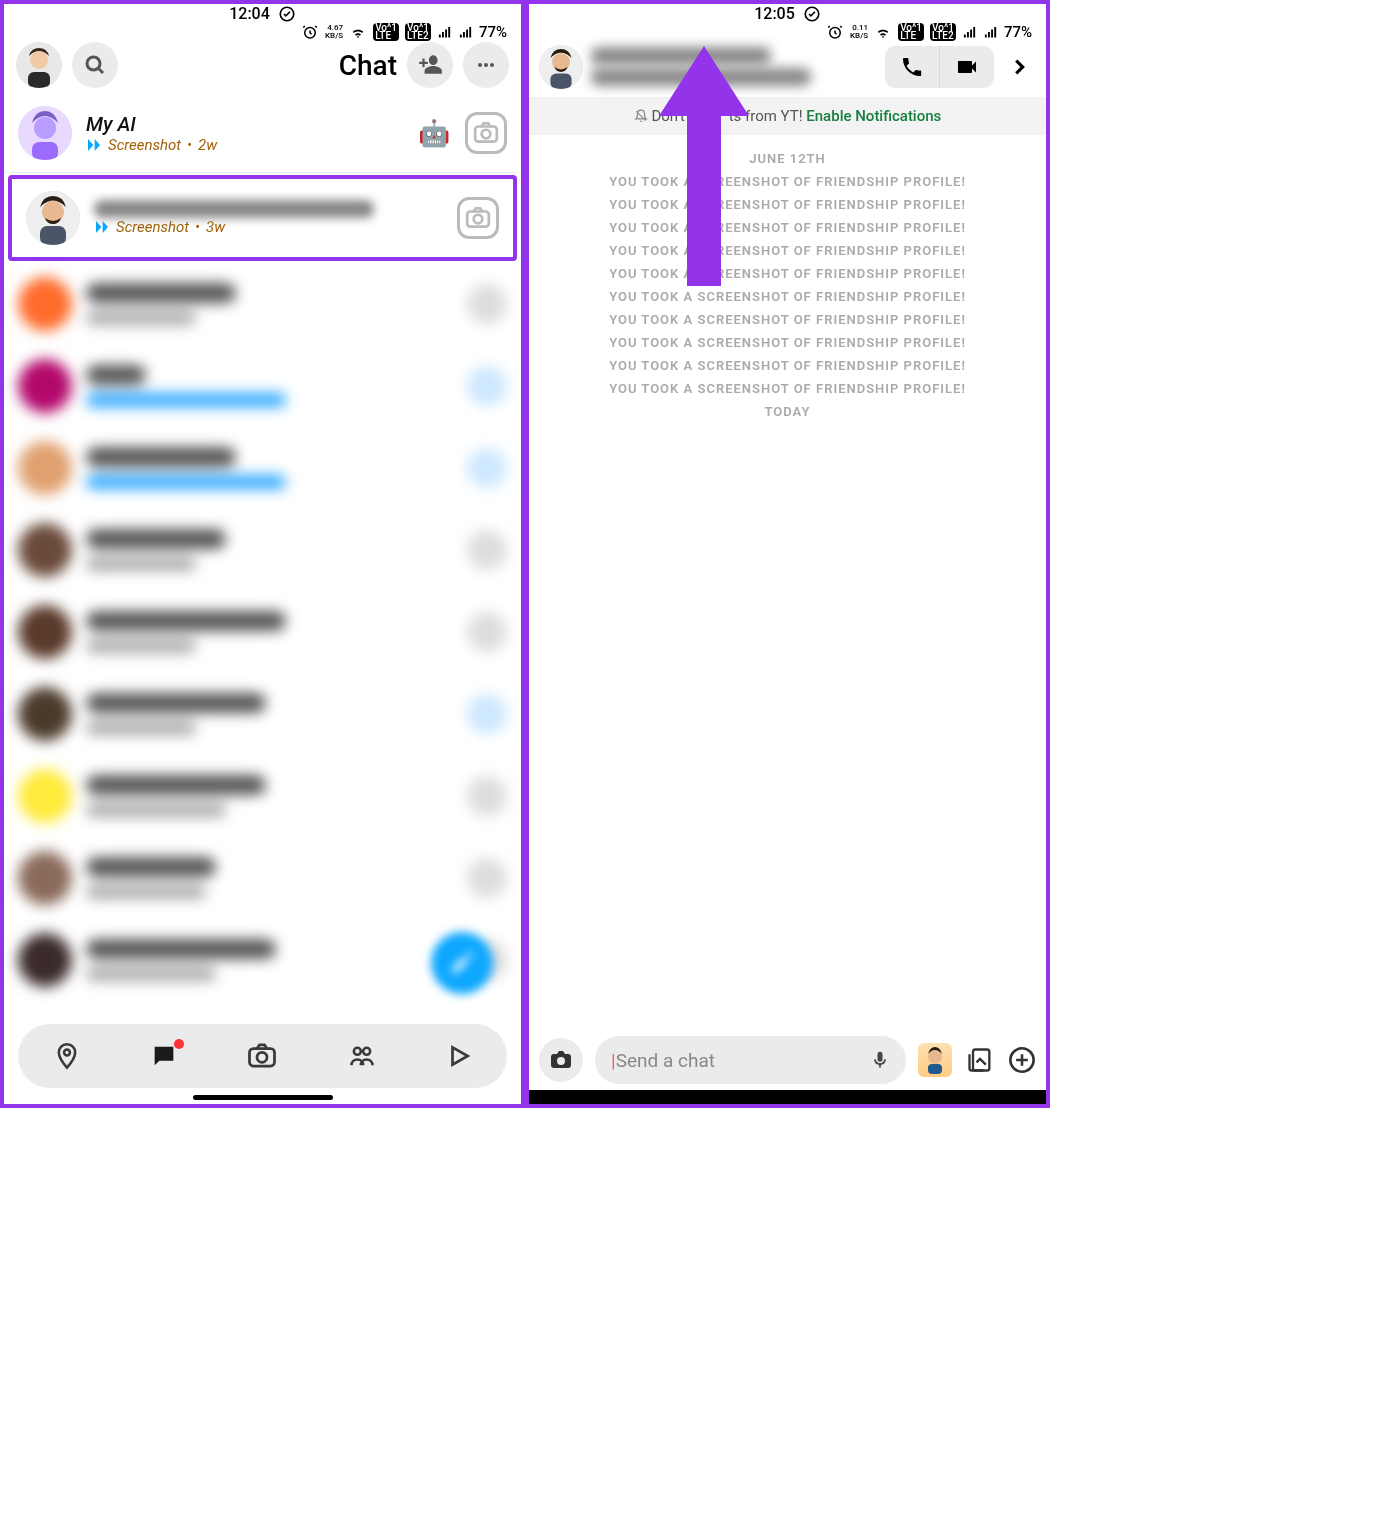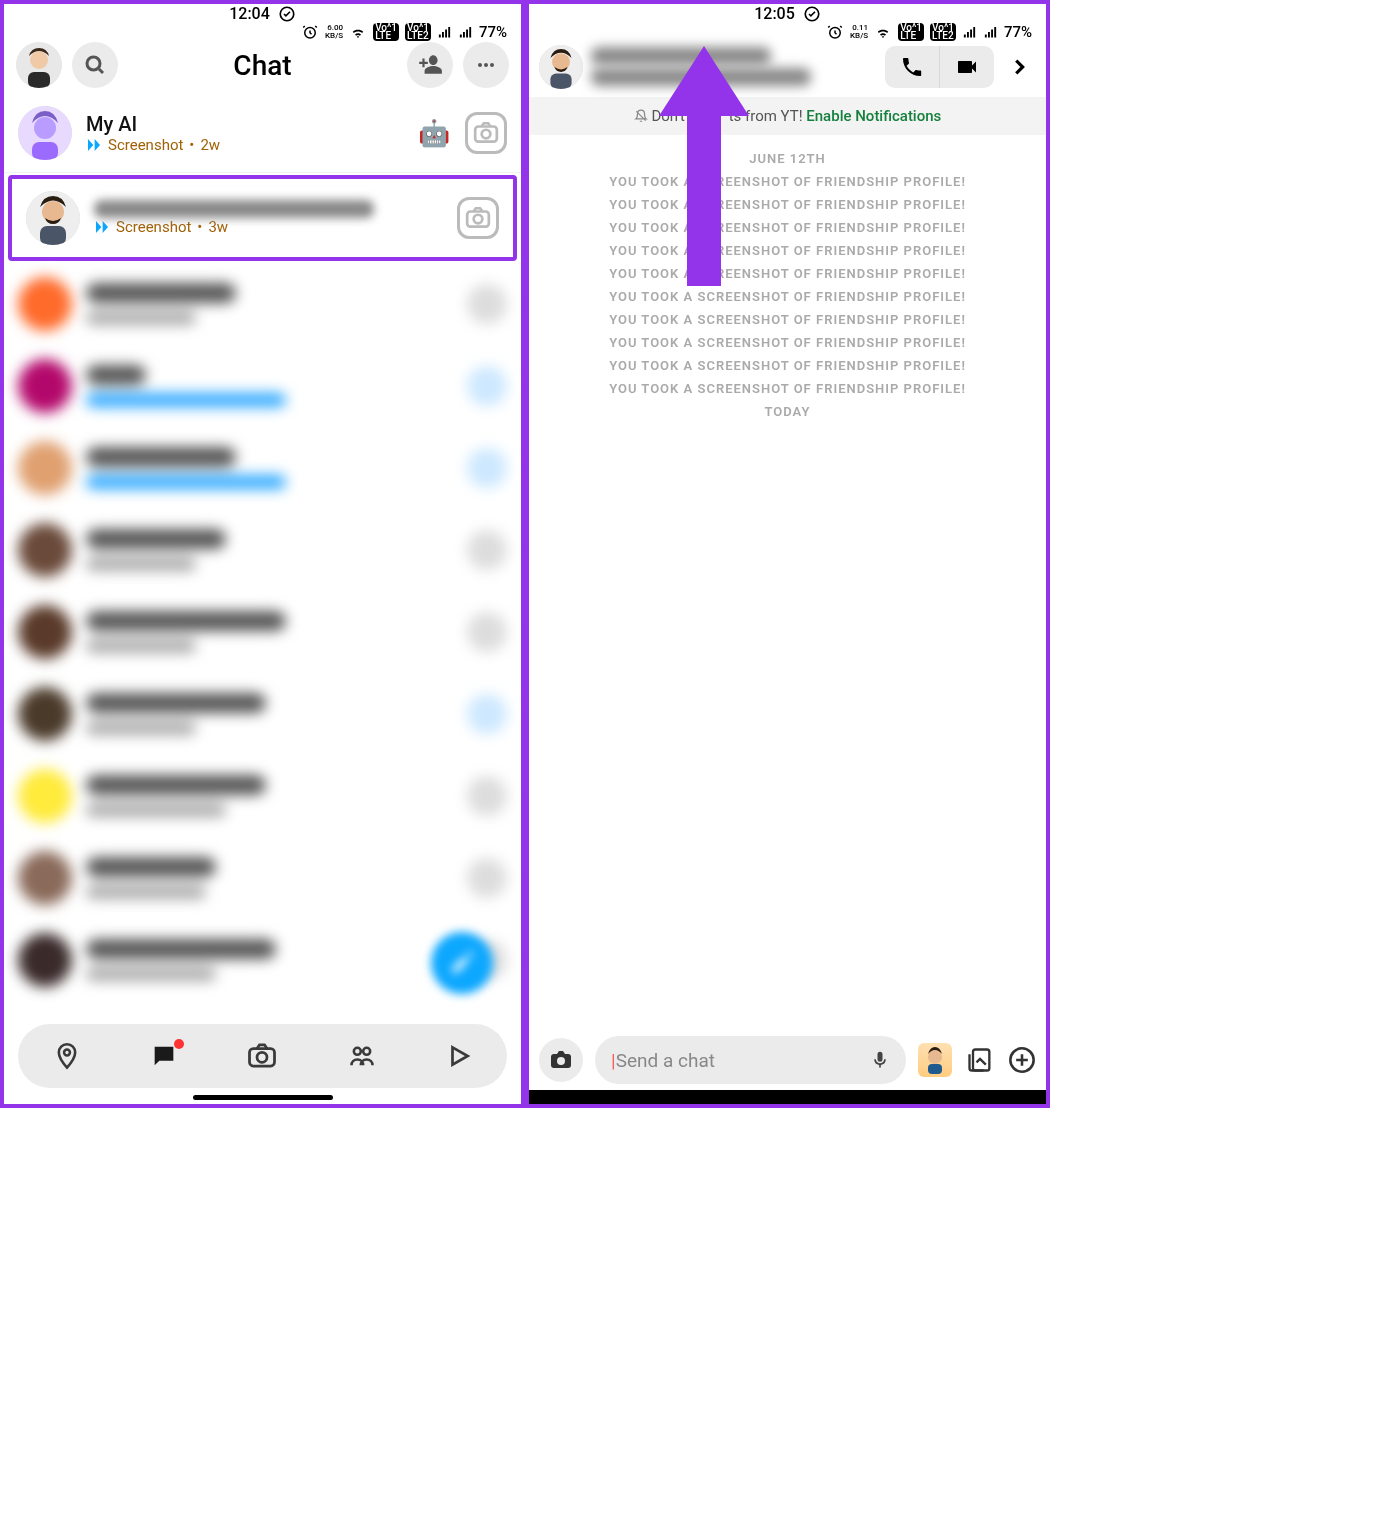--- a/index.html
+++ b/index.html
@@ -34,25 +34,25 @@
   .sb-right { margin-left: auto; display: flex; align-items: center; gap: 6px; font-size: 13px; }
   .sb-kbs { display: flex; flex-direction: column; font-size: 8px; line-height: 8px; text-align: right; }
   .sb-lte { background:#000; color:#fff; font-size:10px; padding:1px 2px; border-radius:4px; line-height:8px;}
   .sb-bat { font-size: 15px; font-weight:500;}
   
   .chat-header {
     display: flex; align-items: center; padding: 6px 12px; gap: 10px;
   }
   .avatar-sm { width:46px; height:46px; border-radius:50%; background:#e9e9e9; display:flex; align-items:center; justify-content:center; overflow:hidden;}
   .circle-btn { width:46px; height:46px; border-radius:50%; background:#ebebeb; display:flex; align-items:center; justify-content:center; color:#555; }
-  .chat-title { flex:1; text-align:center; font-size:28px; font-weight:500; }
+  .chat-title { flex:1; text-align:right; font-size:28px; font-weight:500; }
   
   .chat-row { display:flex; align-items:center; padding: 12px 14px; gap:14px; border-bottom:1px solid #f1f1f1;}
   .chat-row .av { width:54px; height:54px; border-radius:50%; background:#ddd; flex-shrink:0; display:flex; align-items:center; justify-content:center; overflow:hidden;}
-  .chat-row .txt {flex:1;}
+  .chat-row .txt {flex:1;font-style:italic;}
   .chat-row .name{font-size:20px; font-weight:500; color:#111;}
   .chat-row .sub{font-size:15px; color:#a16207; display:flex; align-items:center; gap:6px;}
   .chat-row .sub .ss-ico{color:#0aa7ff;}
   .chat-row .cam-ico{width:42px; height:42px; display:flex; align-items:center; justify-content:center; border:3px solid #bbb; border-radius:12px; color:#bbb;}
   .robot{font-size:26px;}
   .highlight-box{border:4px solid #9333ea; border-radius:4px; margin:2px 4px;}
   
   .blur-wrap{ filter: blur(7px); }
   .blur-row{ display:flex; align-items:center; padding: 14px 14px; gap:14px;}
   .blur-row .bav{width:54px; height:54px; border-radius:50%; flex-shrink:0;}
@@ -117,21 +117,21 @@
       </span>
     </div>
     <div class="sb-right">
       <span>
         <svg width="18" height="18" viewBox="0 0 24 24" fill="none" stroke="#000" stroke-width="2">
               <circle cx="12" cy="13" r="7"></circle>
               <path d="M12 10v3l2 2M5 4l-2 2M19 4l2 2"></path>
             </svg>
       </span>
       <span class="sb-kbs">
-        <span>6.00</span>
+        <span>4.67</span>
             <span>KB/S</span>
       </span>
       <span>
         <svg width="18" height="18" viewBox="0 0 24 24" fill="#000">
               <path d="M12 20l-1.5-1.8c.9-.8 2.1-.8 3 0L12 20zm-4-4.8c2.2-2 5.8-2 8 0l-1.5 1.8c-1.4-1.2-3.6-1.2-5 0L8 15.2zm-3-3.6c3.9-3.5 10.1-3.5 14 0l-1.5 1.8c-3-2.7-8-2.7-11 0L5 11.6z"></path>
             </svg>
       </span>
       <span class="sb-lte">Vo^1<br>LTE</span>
       <span class="sb-lte">Vo^1<br>LTE2</span>
       <span>

